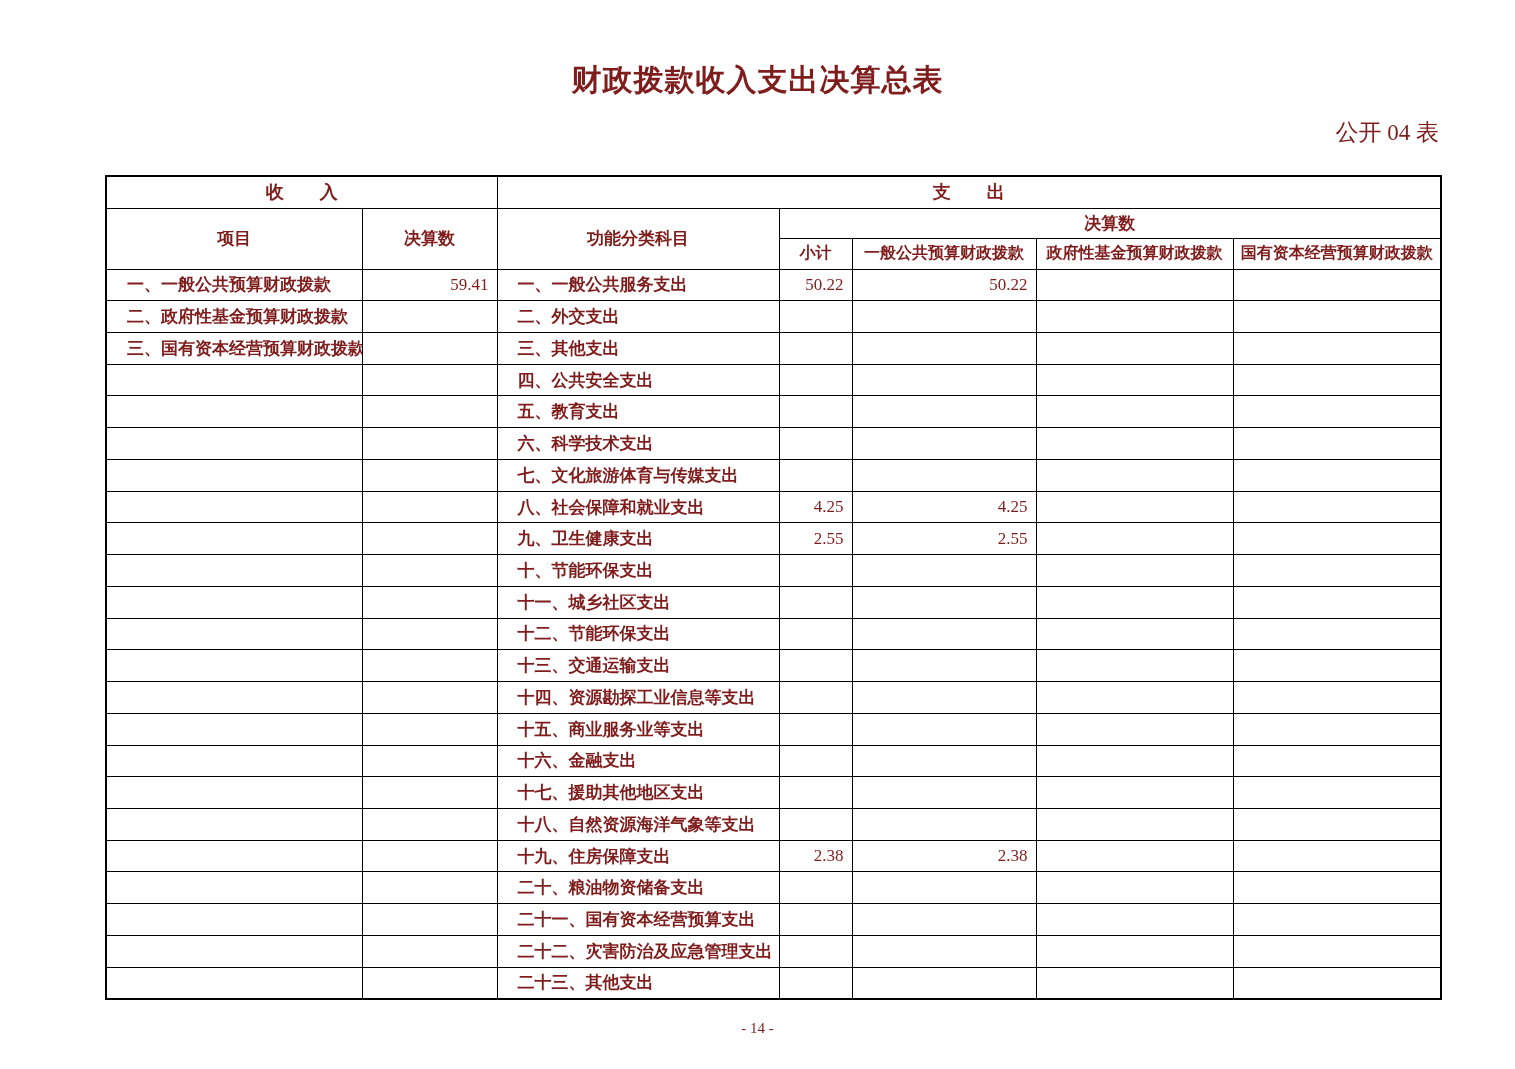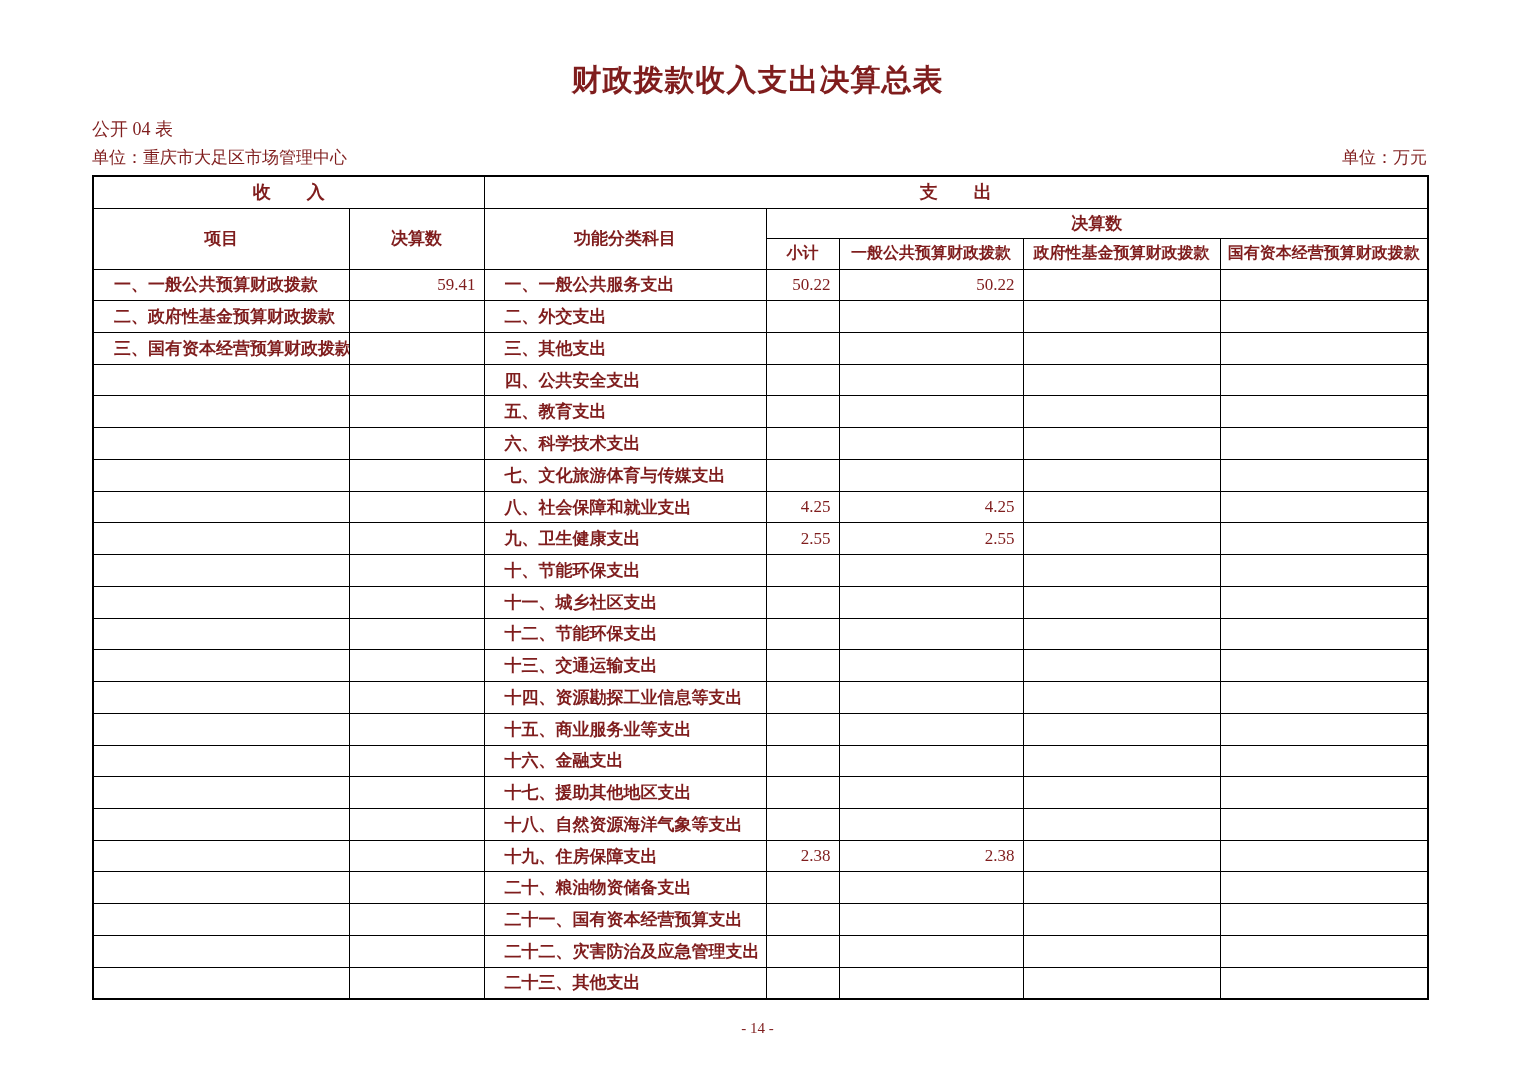--- a/index.html
+++ b/index.html
@@ -12,30 +12,30 @@
     font-family:"Liberation Serif","DejaVu Serif","DejaVu Sans",serif;
     overflow:hidden;
   }
   .title {
     position:absolute; top:60px; left:0; width:100%;
     text-align:center;
     font-size:30px; font-weight:bold;
     letter-spacing:1px;
   }
   .form-code {
-    position:absolute; top:117px; left:92px; width:1335px;
-    text-align:left; font-size:18px;
+    position:absolute; top:117px; left:104px; width:1335px;
+    text-align:right; font-size:23px;
   }
   .unit-row {
     position:absolute; top:146px; left:92px; width:1335px;
     display:flex; justify-content:space-between;
     font-size:17px;
   }
   table.budget {
-    position:absolute; top:175px; left:92px;
+    position:absolute; top:175px; left:105px;
     width:1335px;
     border-collapse:collapse;
     table-layout:fixed;
   }
   table.budget th, table.budget td {
     border:1px solid #000;
     font-size:17px;
     overflow:hidden;
     white-space:nowrap;
   }
@@ -62,24 +62,20 @@
 </style>
 </head>
 <body>
 
 <div class="page">
 
   <div class="title">财政拨款收入支出决算总表</div>
 
   <div class="form-code">公开 04 表</div>
 
-  <div class="unit-row">
-    <span>单位：重庆市大足区市场管理中心</span>
-    <span>单位：万元</span>
-  </div>
 
   <table class="budget">
     <colgroup>
       <col style="width:256px">
       <col style="width:135px">
       <col style="width:282px">
       <col style="width:73px">
       <col style="width:184px">
       <col style="width:197px">
       <col style="width:208px">

